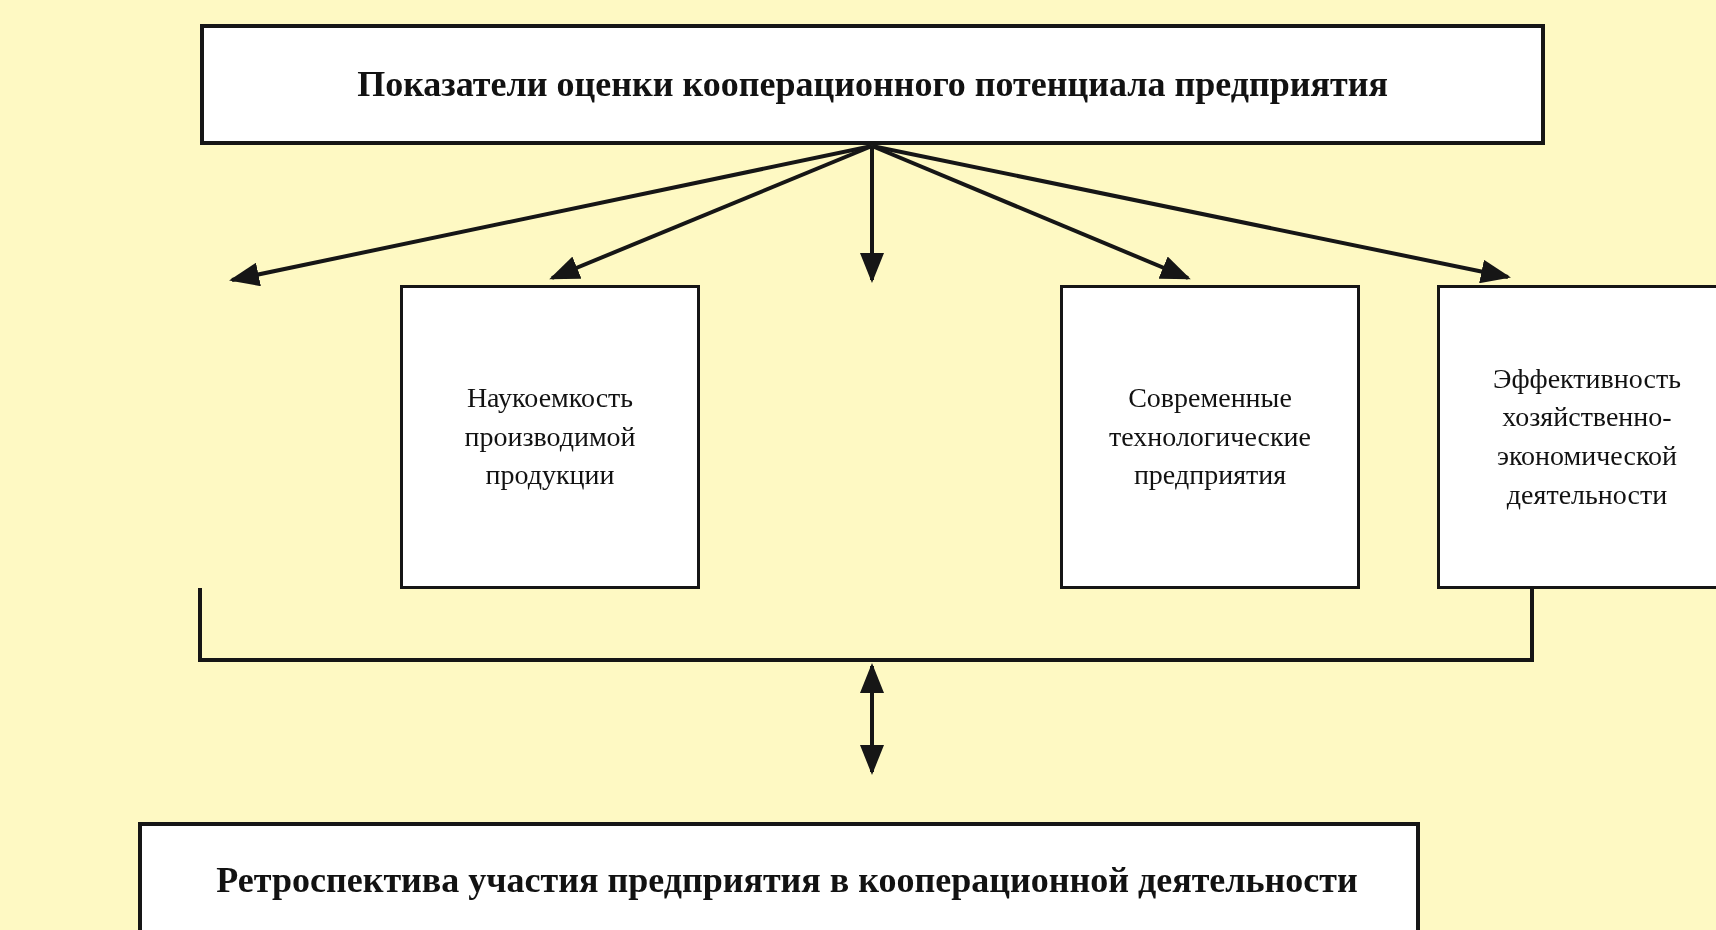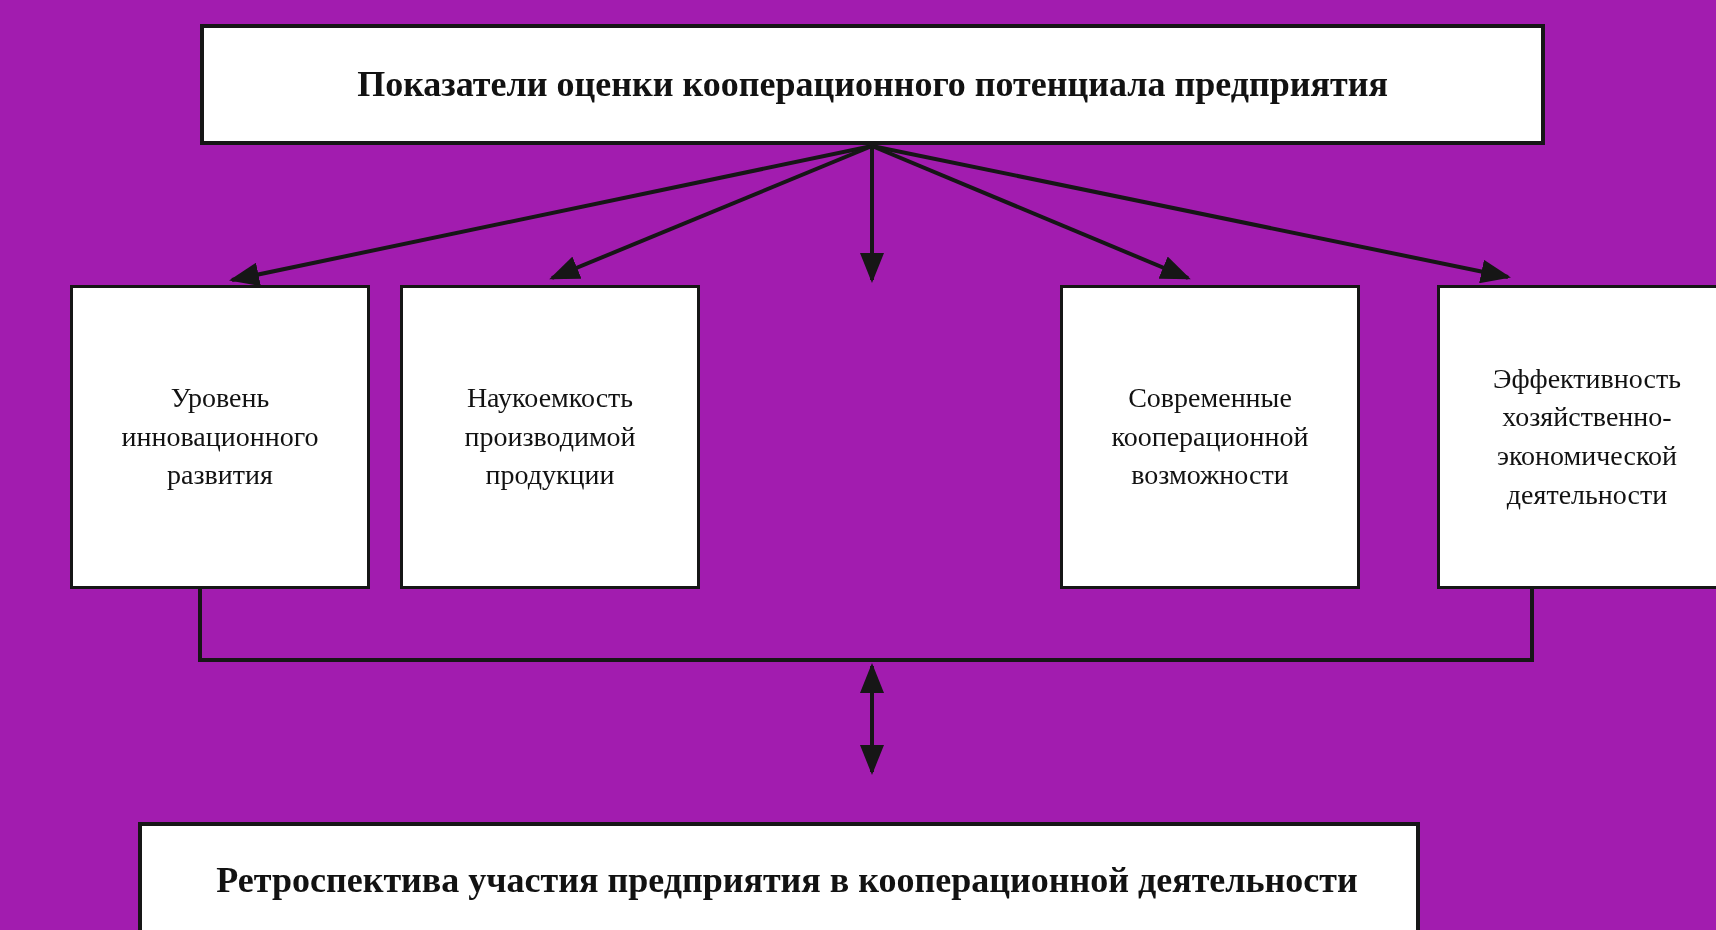--- a/index.html
+++ b/index.html
@@ -4,21 +4,21 @@
 <style>
   html, body {
     margin: 0;
     padding: 0;
     background: #ffffff;
   }
   .canvas {
     position: relative;
     width: 1716px;
     height: 930px;
-    background: #a21caf;
+    background: #fef9c3;
     font-family: "Liberation Serif", "DejaVu Serif", serif;
     color: #121212;
     overflow: hidden;
   }
   .connectors {
     position: absolute;
     left: 0;
     top: 0;
     width: 1716px;
     height: 930px;
@@ -94,31 +94,28 @@
 
     <polyline points="200,588 200,660 1532,660 1532,588"></polyline>
 
     <line x1="872" y1="666" x2="872" y2="772" marker-start="url(#ah)" marker-end="url(#ah)"></line>
   </svg>
 
   <div class="box headline title-box">
     <span>Показатели оценки кооперационного потенциала предприятия</span>
   </div>
 
-  <div class="box factor factor-1">
-    <span>Уровень инновационного развития</span>
-  </div>
 
   <div class="box factor factor-2">
     <span>Наукоемкость производимой продукции</span>
   </div>
 
 
   <div class="box factor factor-4">
-    <span>Современные кооперационной возможности</span>
+    <span>Современные технологические предприятия</span>
   </div>
 
   <div class="box factor factor-5">
     <span>Эффективность хозяйственно-экономической деятельности</span>
   </div>
 
   <div class="box headline bottom-box">
     <span>Ретроспектива участия предприятия в кооперационной деятельности</span>
   </div>
 

